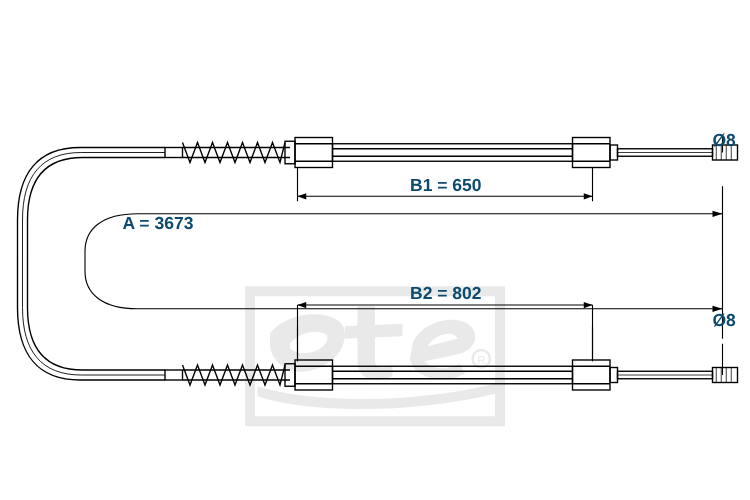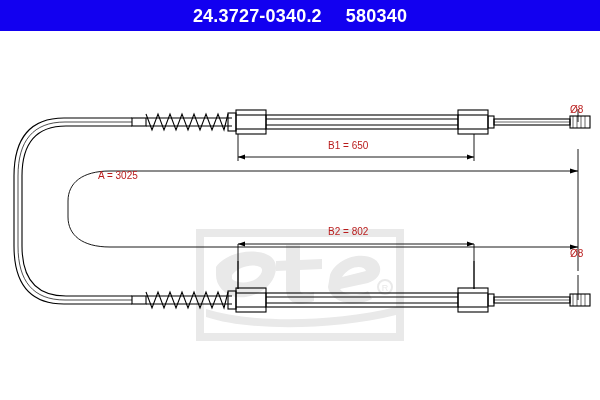--- a/index.html
+++ b/index.html
@@ -46,41 +46,37 @@
     width: 600px;
     height: 369px;
   }
   #drawing-svg {
     position: absolute;
     left: 0;
     top: 0;
   }
   .dim-label {
     position: absolute;
-    font-size: 10px;
-    font-weight: normal;
-    color: #b91c1c;
+    font-size: 14px;
+    font-weight: bold;
+    color: #0c4a6e;
     white-space: nowrap;
     line-height: 1;
   }
   #label-a      { left: 98px;  top: 140px; }
   #label-b1     { left: 328px; top: 110px; }
   #label-b2     { left: 328px; top: 196px; }
   #label-d8-top { left: 570px; top: 74px;  }
   #label-d8-bot { left: 570px; top: 218px; }
 </style>
 </head>
 <body>
 
 <div id="page">
 
-  <div id="header-bar">
-    <span class="htxt">24.3727-0340.2</span>
-    <span class="htxt">580340</span>
-  </div>
 
   <div id="drawing-area">
 
     <svg id="drawing-svg" width="600" height="369" viewBox="0 0 600 369">
 
       <g fill="#e9e9e9" stroke="none">
 
         <path d="M196 198 L404 198 L404 310 L196 310 Z
                  M204 206 L204 302 L396 302 L396 206 Z" fill-rule="evenodd"></path>
 
@@ -211,20 +207,20 @@
         <path d="M578 140 L570 137.5 L570 142.5 Z" fill="#000000" stroke="none"></path>
         <path d="M578 216 L570 213.5 L570 218.5 Z" fill="#000000" stroke="none"></path>
       </g>
 
       <g fill="none" stroke="#000000" stroke-width="0.9">
         <line x1="578" y1="91" x2="578" y2="78"></line>
         <line x1="578" y1="269" x2="578" y2="244"></line>
       </g>
     </svg>
 
-    <span class="dim-label" id="label-a">A = 3025</span>
+    <span class="dim-label" id="label-a">A = 3673</span>
     <span class="dim-label" id="label-b1">B1 = 650</span>
     <span class="dim-label" id="label-b2">B2 = 802</span>
     <span class="dim-label" id="label-d8-top">Ø8</span>
     <span class="dim-label" id="label-d8-bot">Ø8</span>
 
   </div>
 </div>
 
 </body></html>

